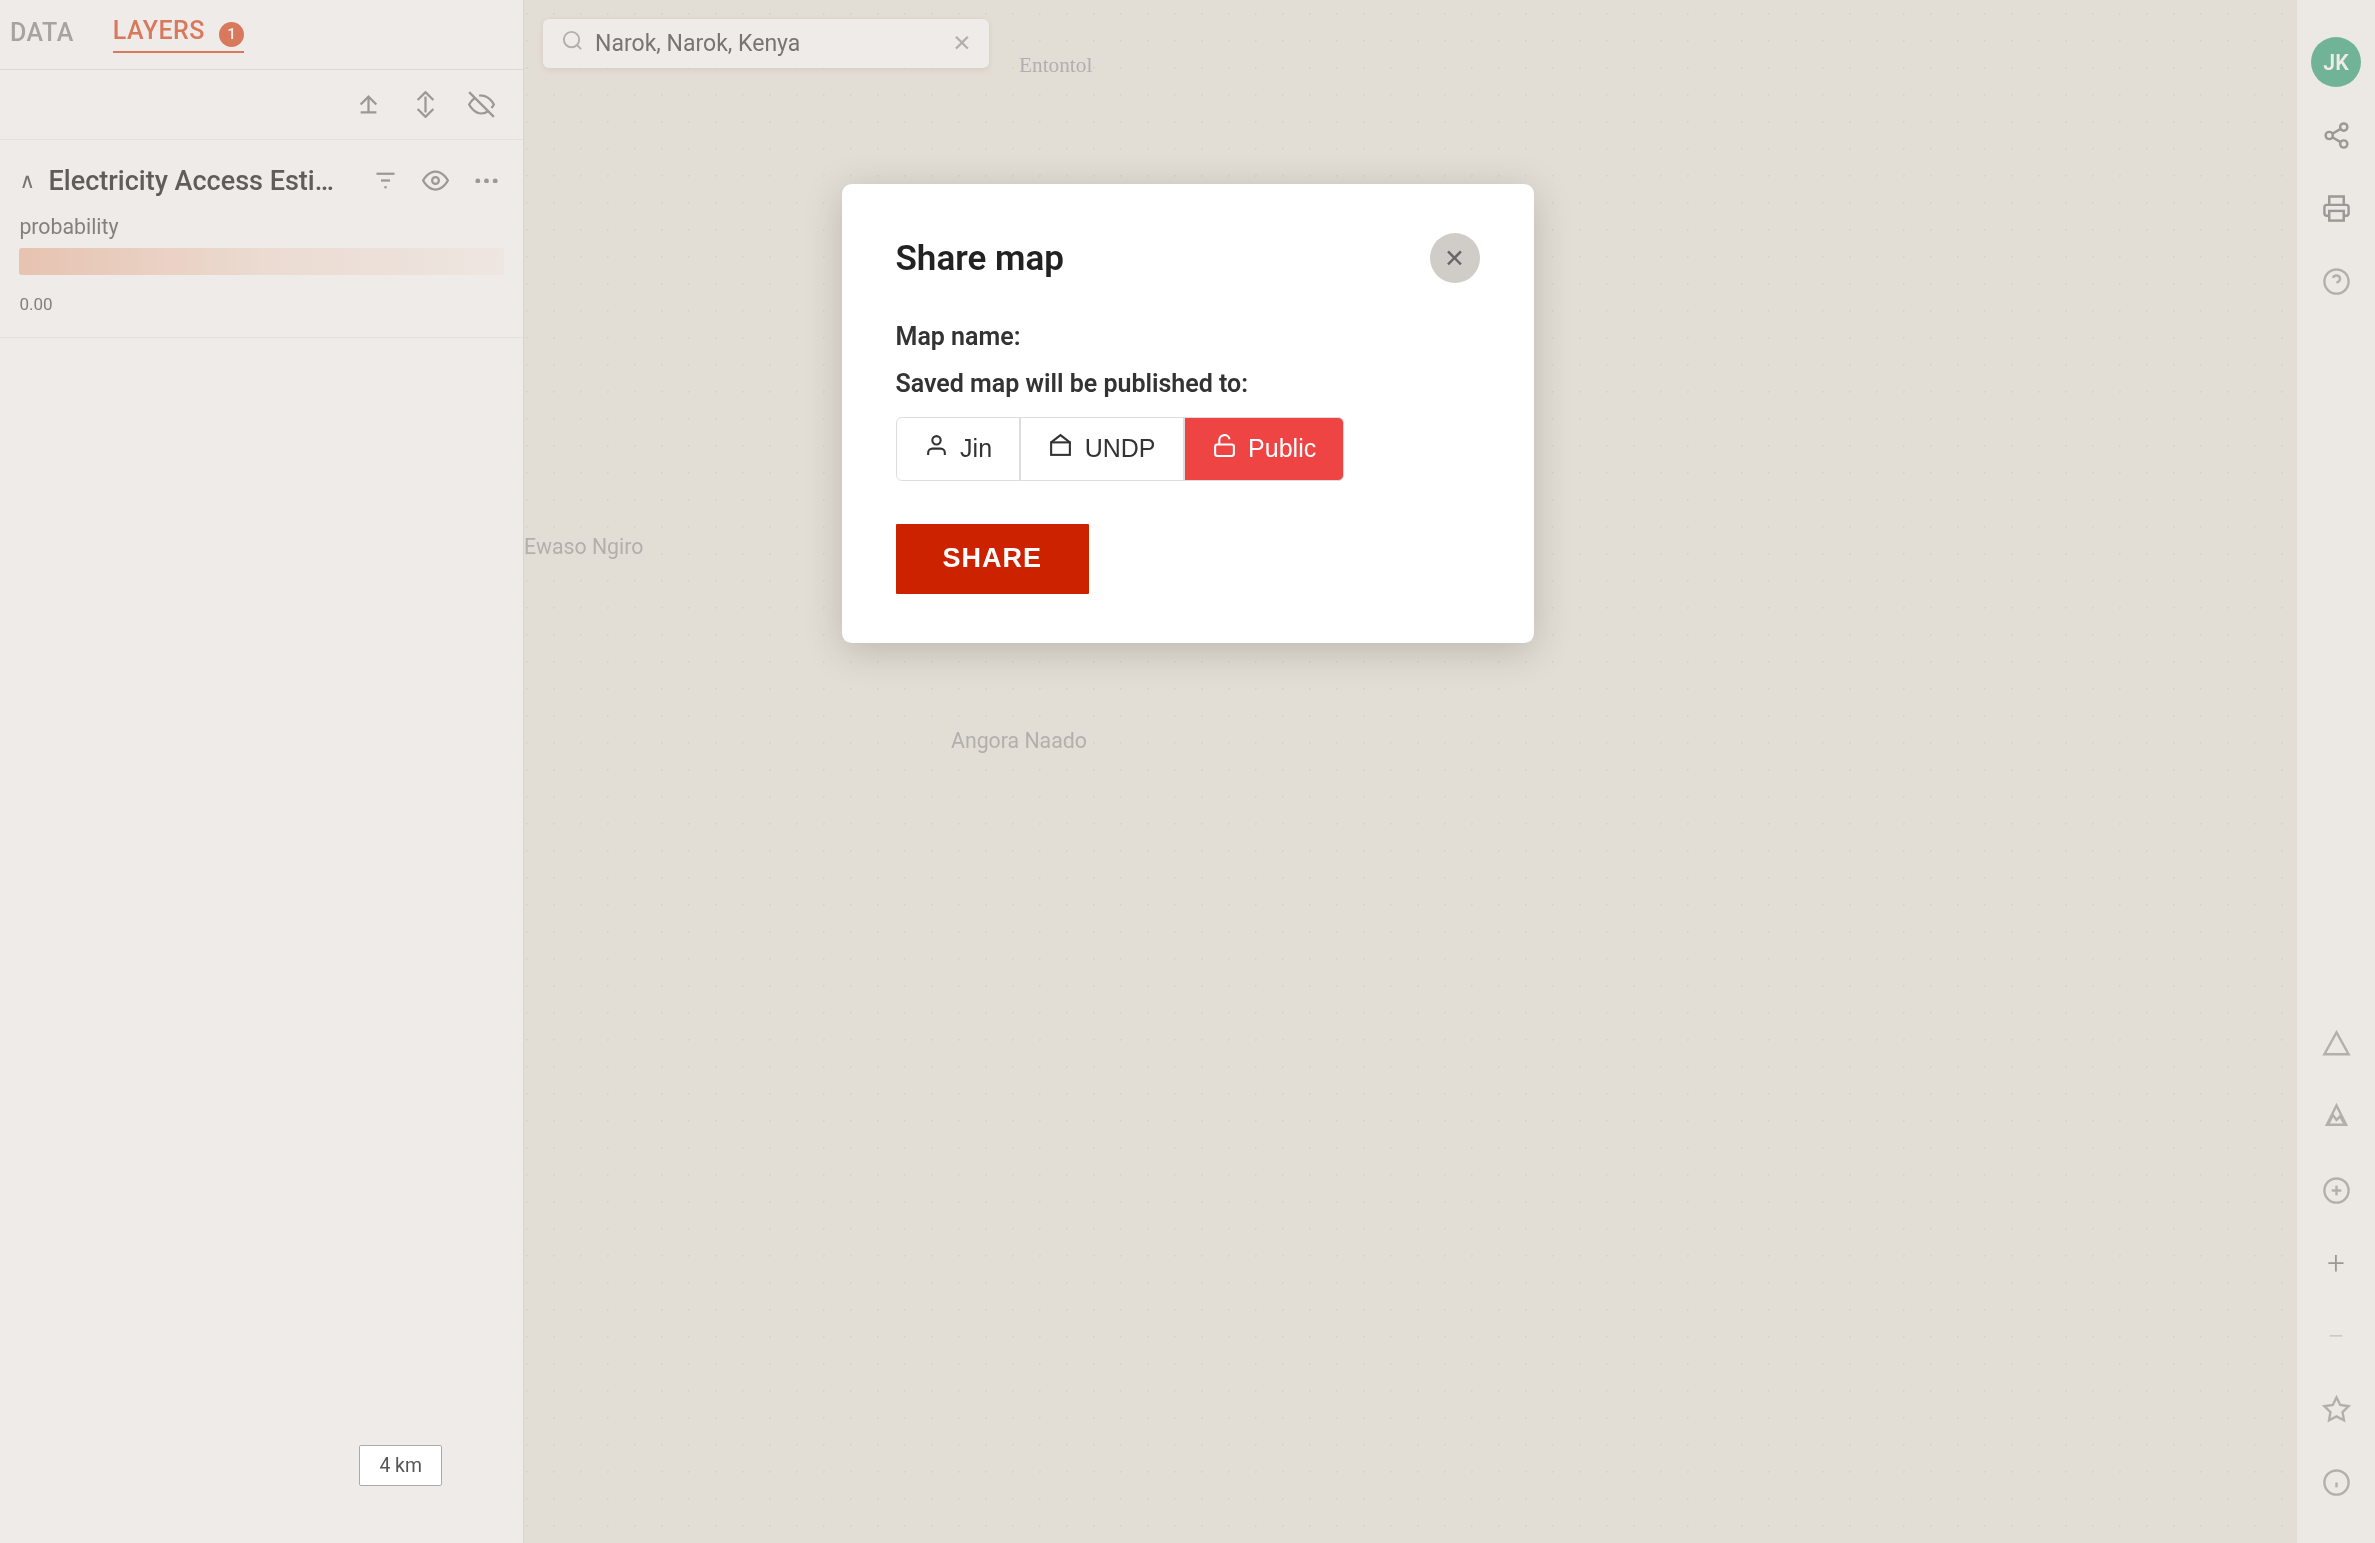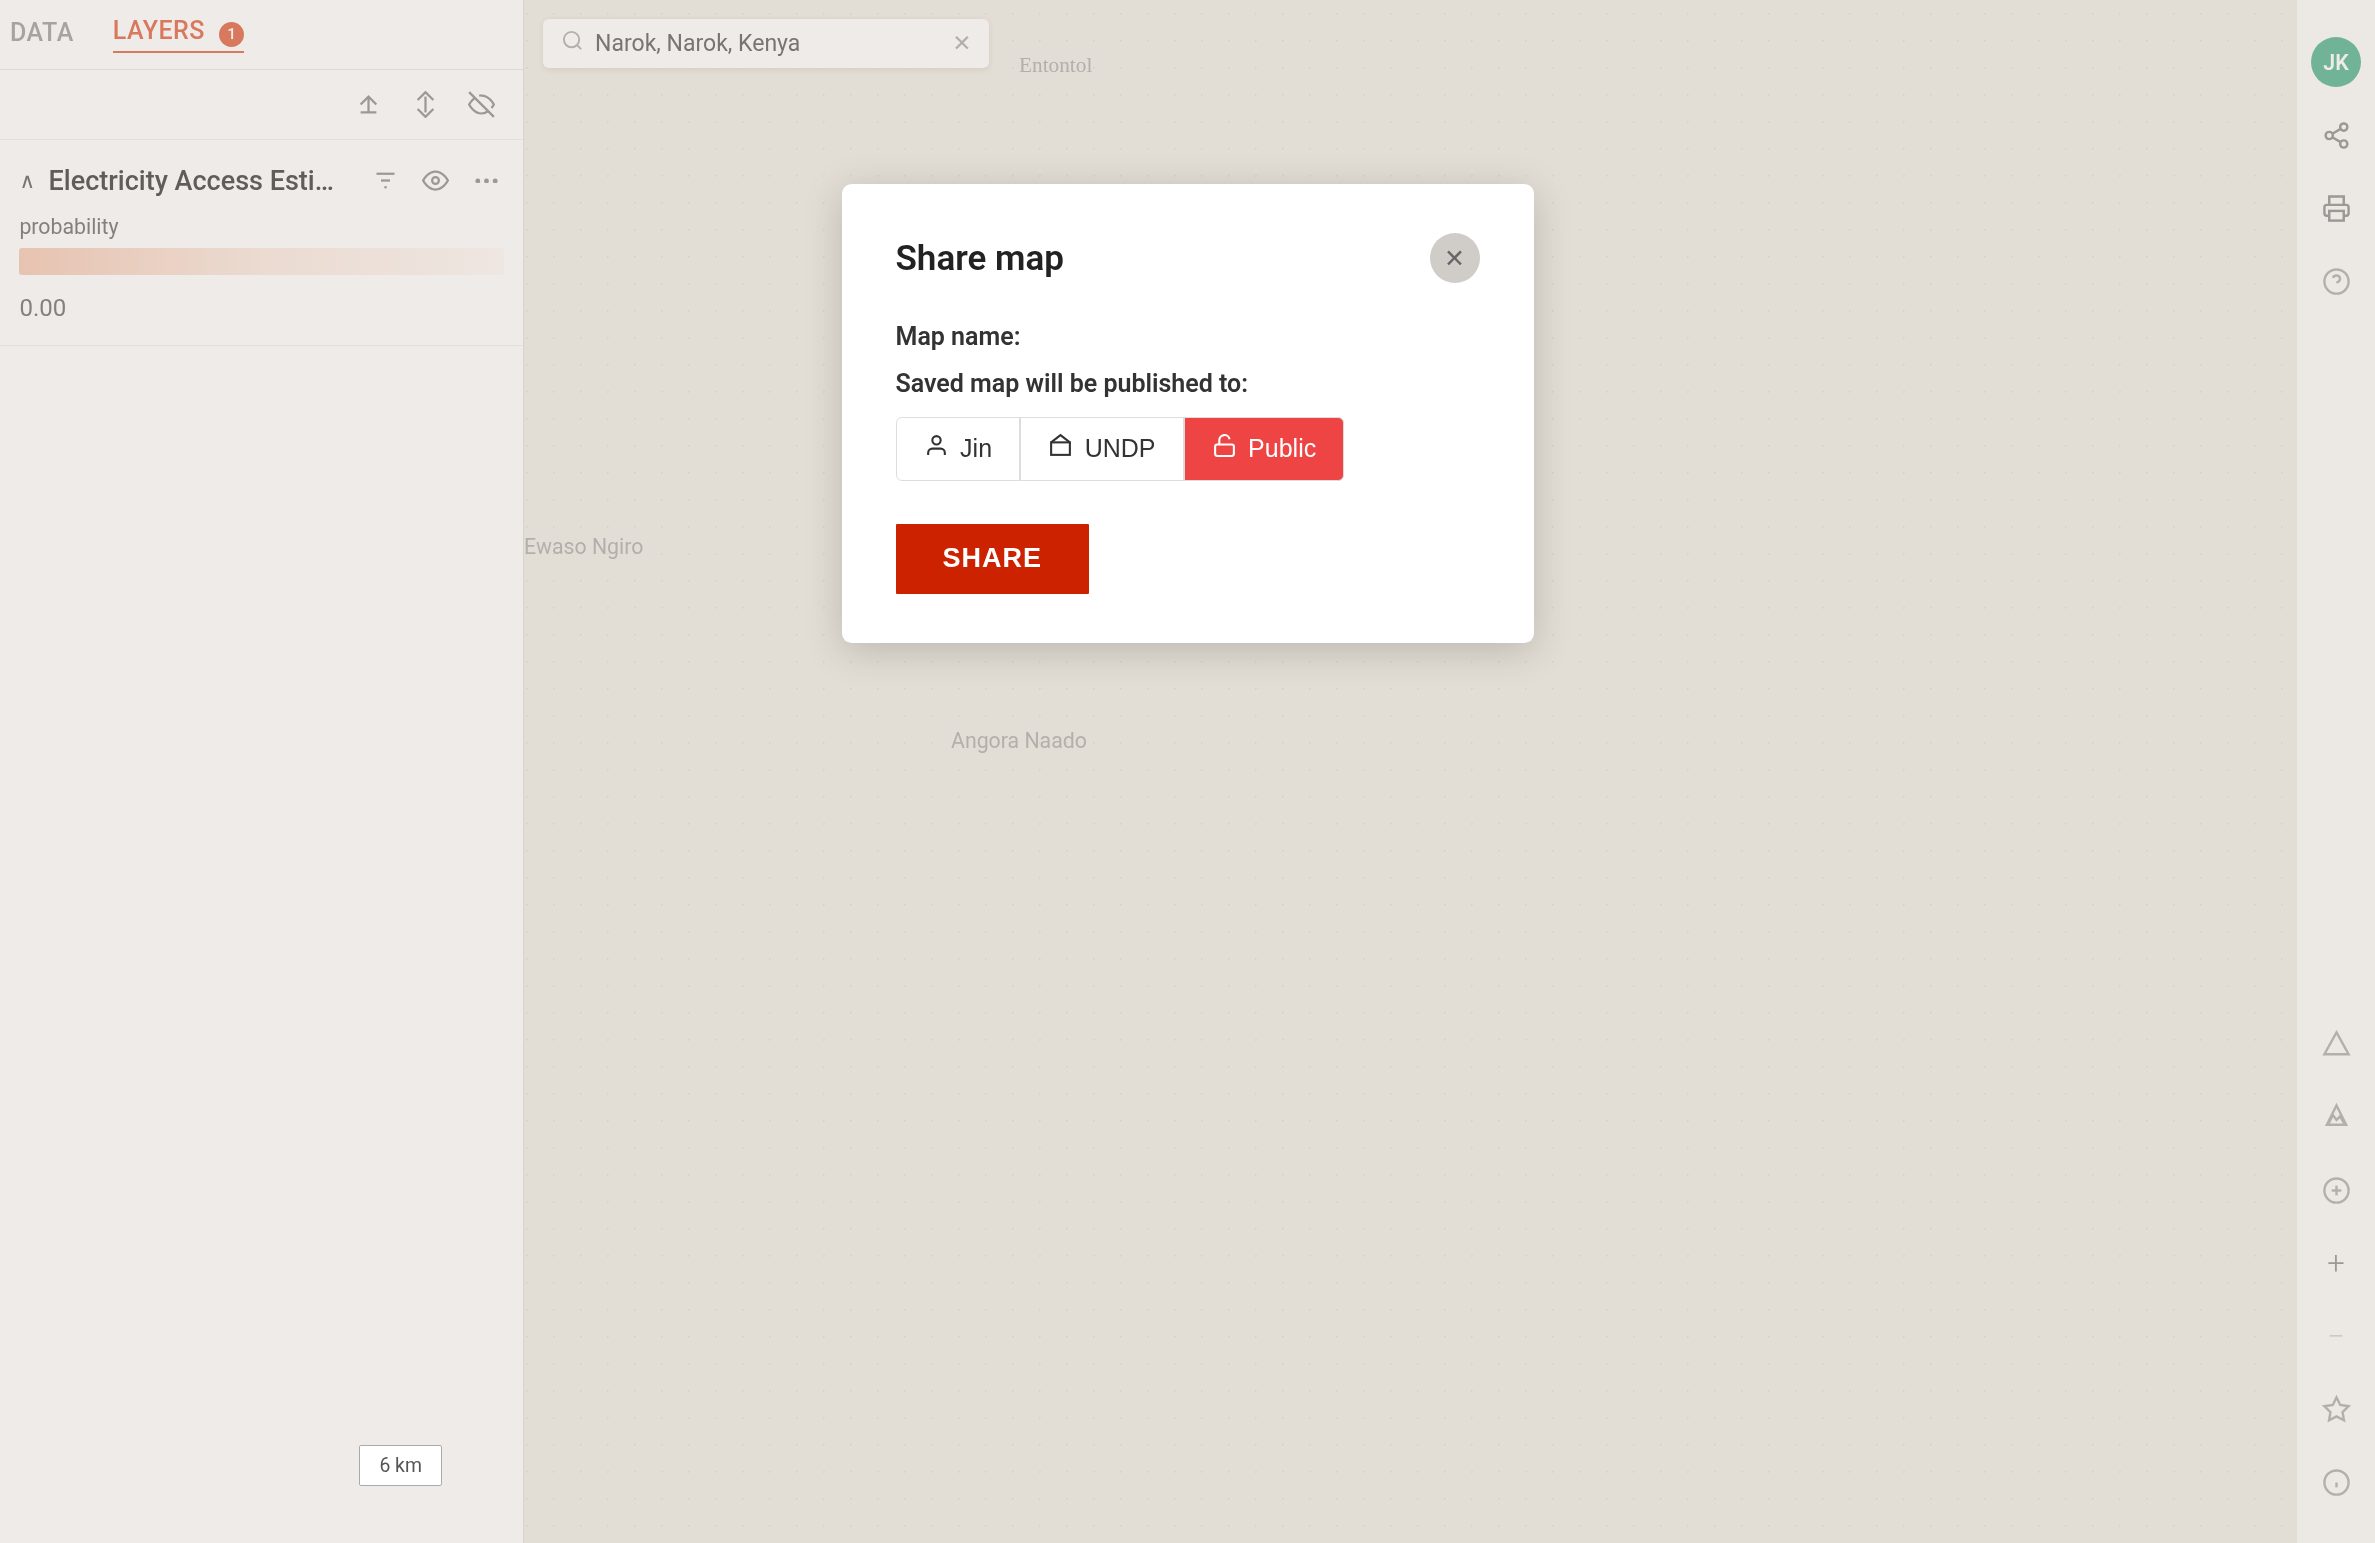--- a/index.html
+++ b/index.html
@@ -163,21 +163,21 @@
 
     .color-scale-bar {
       height: 27px;
       border-radius: 2.9px;
       background: linear-gradient(to right, #f5c6b0, #fbe8de, #fff8f5);
       margin-bottom: 7.8px;
       width: 100%;
     }
 
     .color-scale-value {
-      font-size: 24px;
+      font-size: 17px;
       color: #666;
       margin-top: 19px;
     }
 
     
     #right-toolbar {
       position: absolute;
       top: 0;
       right: 0;
       width: 78px;
@@ -586,14 +586,14 @@
         </span>
         <span>Public</span>
       </button>
     </div>
 
     
     <button class="share-button">SHARE</button>
   </div>
 </div>
 
-<div id="scale-bar">6 km</div>
+<div id="scale-bar">4 km</div>
 
 
 </body></html>

